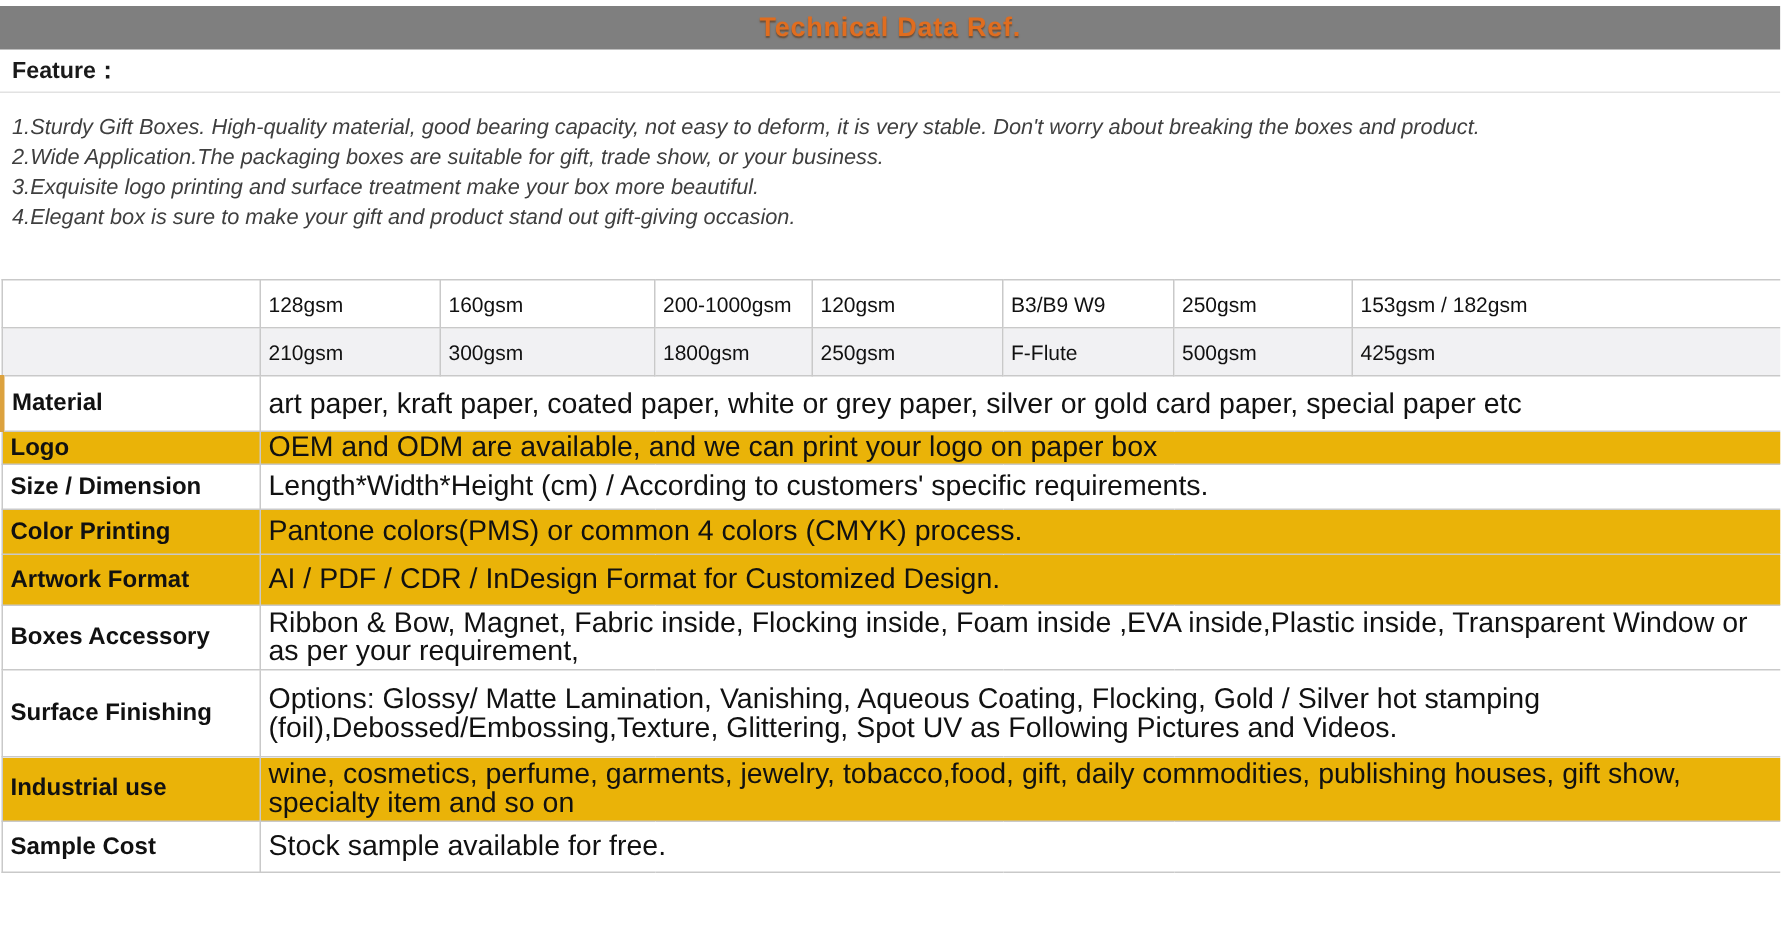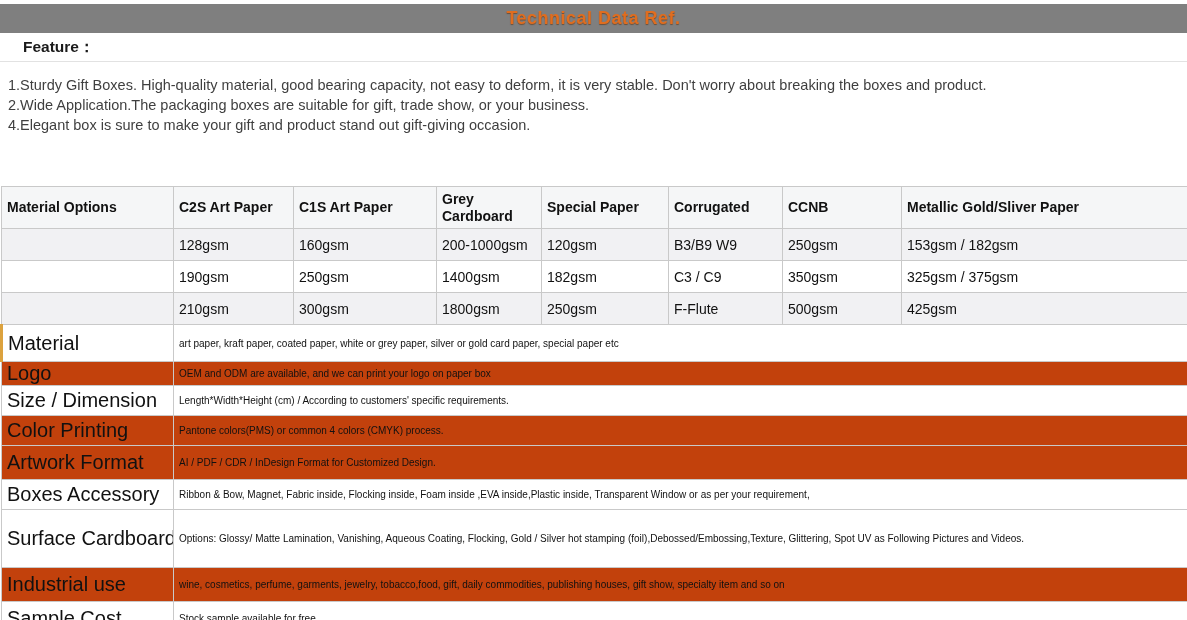--- a/index.html
+++ b/index.html
@@ -30,31 +30,32 @@
     font-size: 18px;
     letter-spacing: 0.5px;
     text-shadow: 0 1px 1px rgba(90,40,0,0.55);
   }
 
   
   .feature-heading {
     height: 29px;
     display: flex;
     align-items: center;
-    padding-left: 23px;
+    padding-left: 8px;
     font-size: 15.5px;
     font-weight: bold;
     color: #1a1a1a;
     border-bottom: 1px solid #e2e2e2;
   }
 
   
   .feature-list {
     padding: 13px 8px 10px 8px;
     height: 124px;
+    font-style: italic;
   }
   .feature-list .feature-item {
     font-size: 14.5px;
     line-height: 20px;
     color: #3f3f3f;
     white-space: nowrap;
   }
 
   
   table.spec-table {
@@ -78,30 +79,30 @@
     font-weight: bold;
     font-size: 14px;
     white-space: normal;
     line-height: 17px;
   }
   tr.gsm-row td { height: 32px; padding: 0 5px; }
   tr.gsm-row:nth-child(even) td { background: #f1f1f3; }
   tr.gsm-row:nth-child(odd) td { background: #ffffff; }
 
   tr.spec-row td.spec-label {
-    font-weight: normal;
-    font-size: 20px;
+    font-weight: bold;
+    font-size: 16px;
     background: #ffffff;
   }
   tr.spec-row td.spec-value {
-    font-size: 10px;
+    font-size: 19px;
     white-space: normal;
     line-height: 19px;
   }
-  tr.spec-row.alt td { background: #c2410c; margin-left: 20px; }
+  tr.spec-row.alt td { background: #eab308; margin-left: 20px; }
   tr.spec-row.accent td.spec-label { border-left: 3px solid #dca23e; }
 
   tr.r-material td { height: 37px; }
   tr.r-logo td { height: 22px; padding: 0 5px; }
   tr.r-size td { height: 30px; }
   tr.r-color td { height: 30px; }
   tr.r-boxes td { height: 30px; }
   tr.r-artwork td { height: 34px; }
   tr.r-surface td { height: 58px; }
   tr.r-industrial td { height: 34px; }
@@ -114,68 +115,49 @@
 
   <div class="title-bar">
     <span class="title-text">Technical Data Ref.</span>
   </div>
 
   <div class="feature-heading">Feature：</div>
 
   <div class="feature-list">
     <div class="feature-item">1.Sturdy Gift Boxes. High-quality material, good bearing capacity, not easy to deform, it is very stable. Don't worry about breaking the boxes and product.</div>
     <div class="feature-item">2.Wide Application.The packaging boxes are suitable for gift, trade show, or your business.</div>
+    <div class="feature-item">3.Exquisite logo printing and surface treatment make your box more beautiful.</div>
     <div class="feature-item">4.Elegant box is sure to make your gift and product stand out gift-giving occasion.</div>
   </div>
 
   <table class="spec-table">
     <colgroup>
       <col style="width:172px">
         <col style="width:120px">
         <col style="width:143px">
         <col style="width:105px">
       <col style="width:127px">
         <col style="width:114px">
         <col style="width:119px">
         <col style="width:287px">
     </colgroup>
     <tbody>
-      <tr class="header-row">
-        <th>Material Options</th>
-        <th>C2S Art Paper</th>
-        <th>C1S Art Paper</th>
-        <th>Grey Cardboard</th>
-        <th>Special Paper</th>
-        <th>Corrugated</th>
-        <th>CCNB</th>
-        <th>Metallic Gold/Sliver Paper</th>
-      </tr>
 
       <tr class="gsm-row">
         <td></td>
         <td>128gsm</td>
         <td>160gsm</td>
         <td>200-1000gsm</td>
         <td>120gsm</td>
         <td>B3/B9 W9</td>
         <td>250gsm</td>
         <td>153gsm / 182gsm</td>
       </tr>
       <tr class="gsm-row">
         <td></td>
-        <td>190gsm</td>
-        <td>250gsm</td>
-        <td>1400gsm</td>
-        <td>182gsm</td>
-        <td>C3 / C9</td>
-        <td>350gsm</td>
-        <td>325gsm / 375gsm</td>
-      </tr>
-      <tr class="gsm-row">
-        <td></td>
         <td>210gsm</td>
         <td>300gsm</td>
         <td>1800gsm</td>
         <td>250gsm</td>
         <td>F-Flute</td>
         <td>500gsm</td>
         <td>425gsm</td>
       </tr>
 
       <tr class="spec-row accent r-material">
@@ -196,21 +178,21 @@
       </tr>
       <tr class="spec-row alt r-artwork">
         <td class="spec-label">Artwork Format</td>
         <td class="spec-value" colspan="7">AI / PDF / CDR / InDesign Format for Customized Design.</td>
       </tr>
       <tr class="spec-row r-boxes">
         <td class="spec-label">Boxes Accessory</td>
         <td class="spec-value" colspan="7">Ribbon &amp; Bow, Magnet, Fabric inside, Flocking inside, Foam inside ,EVA inside,Plastic inside, Transparent Window or as per your requirement,</td>
       </tr>
       <tr class="spec-row r-surface">
-        <td class="spec-label">Surface Cardboard</td>
+        <td class="spec-label">Surface Finishing</td>
         <td class="spec-value" colspan="7">Options: Glossy/ Matte Lamination, Vanishing, Aqueous Coating, Flocking, Gold / Silver hot stamping (foil),Debossed/Embossing,Texture, Glittering, Spot UV as Following Pictures and Videos.</td>
       </tr>
       <tr class="spec-row alt r-industrial">
         <td class="spec-label">Industrial use</td>
         <td class="spec-value" colspan="7">wine, cosmetics, perfume, garments, jewelry, tobacco,food, gift, daily commodities, publishing houses, gift show, specialty item and so on</td>
       </tr>
       <tr class="spec-row r-sample">
         <td class="spec-label">Sample Cost</td>
         <td class="spec-value" colspan="7">Stock sample available for free.</td>
       </tr>

